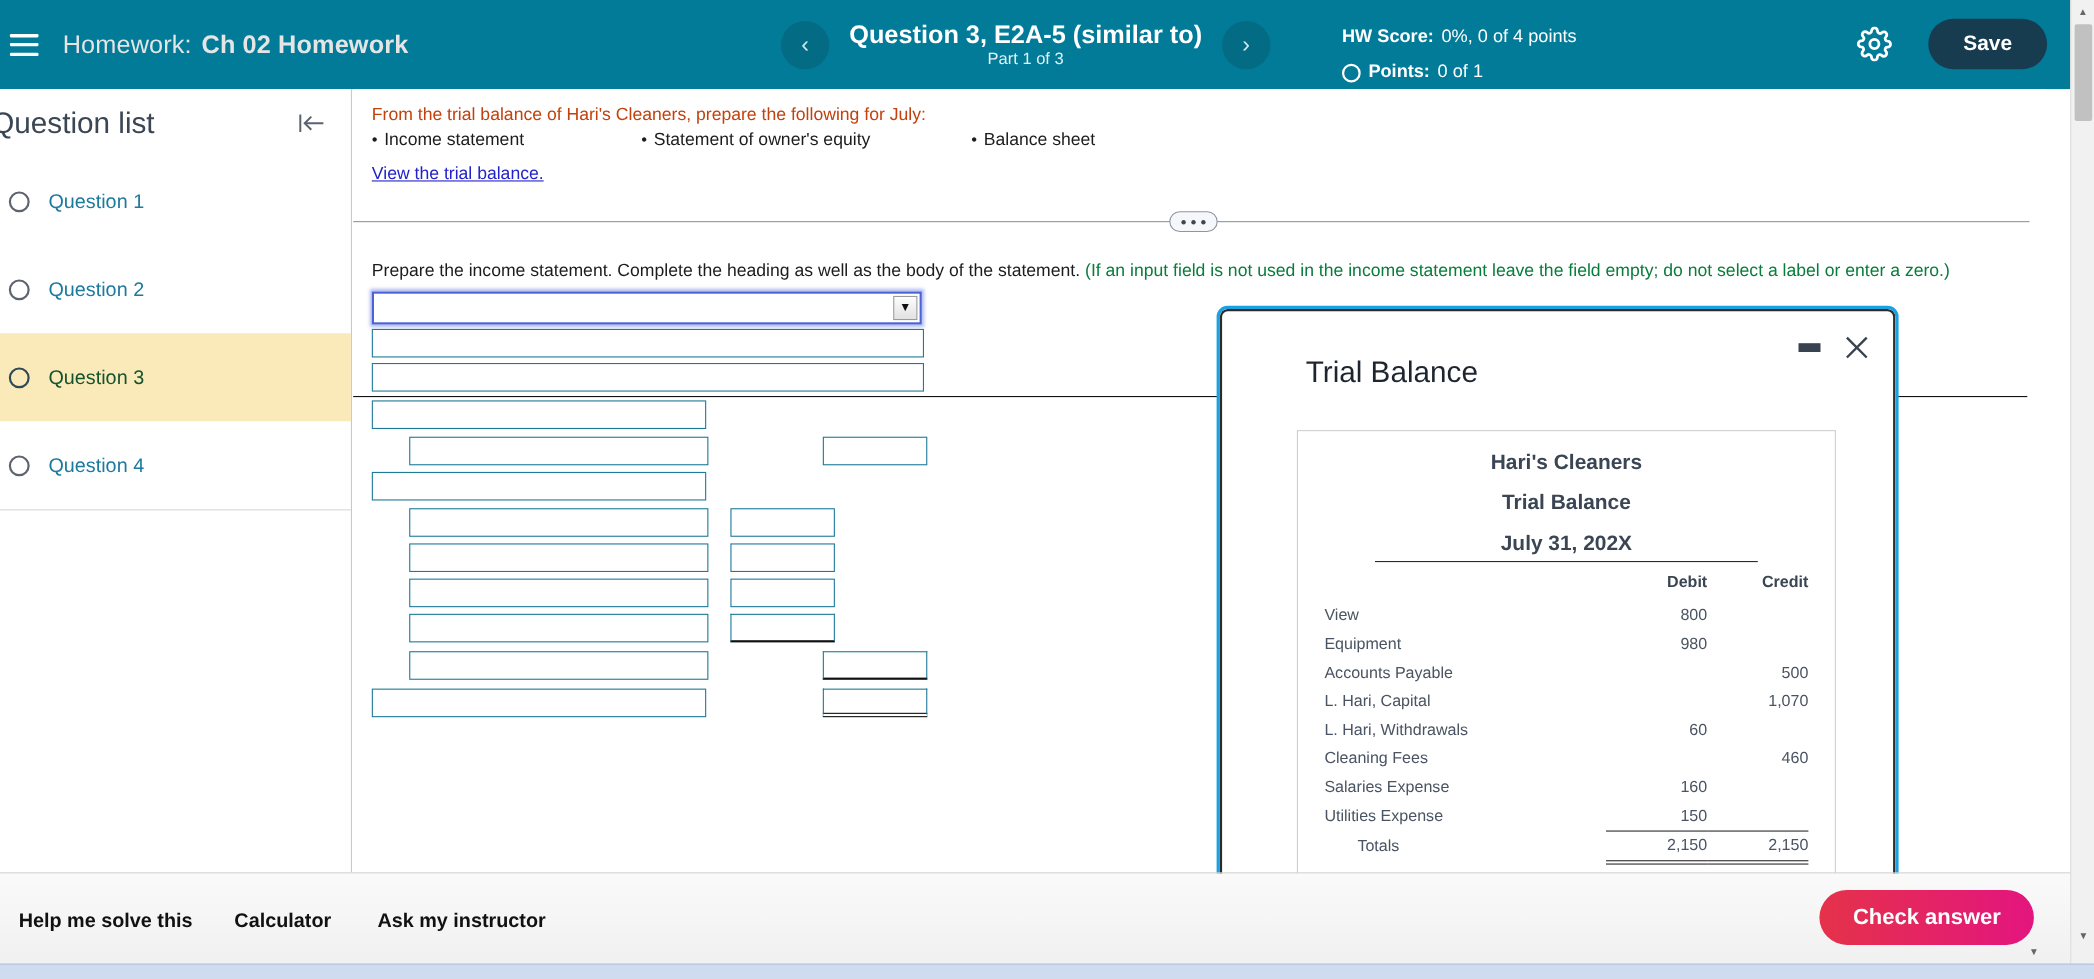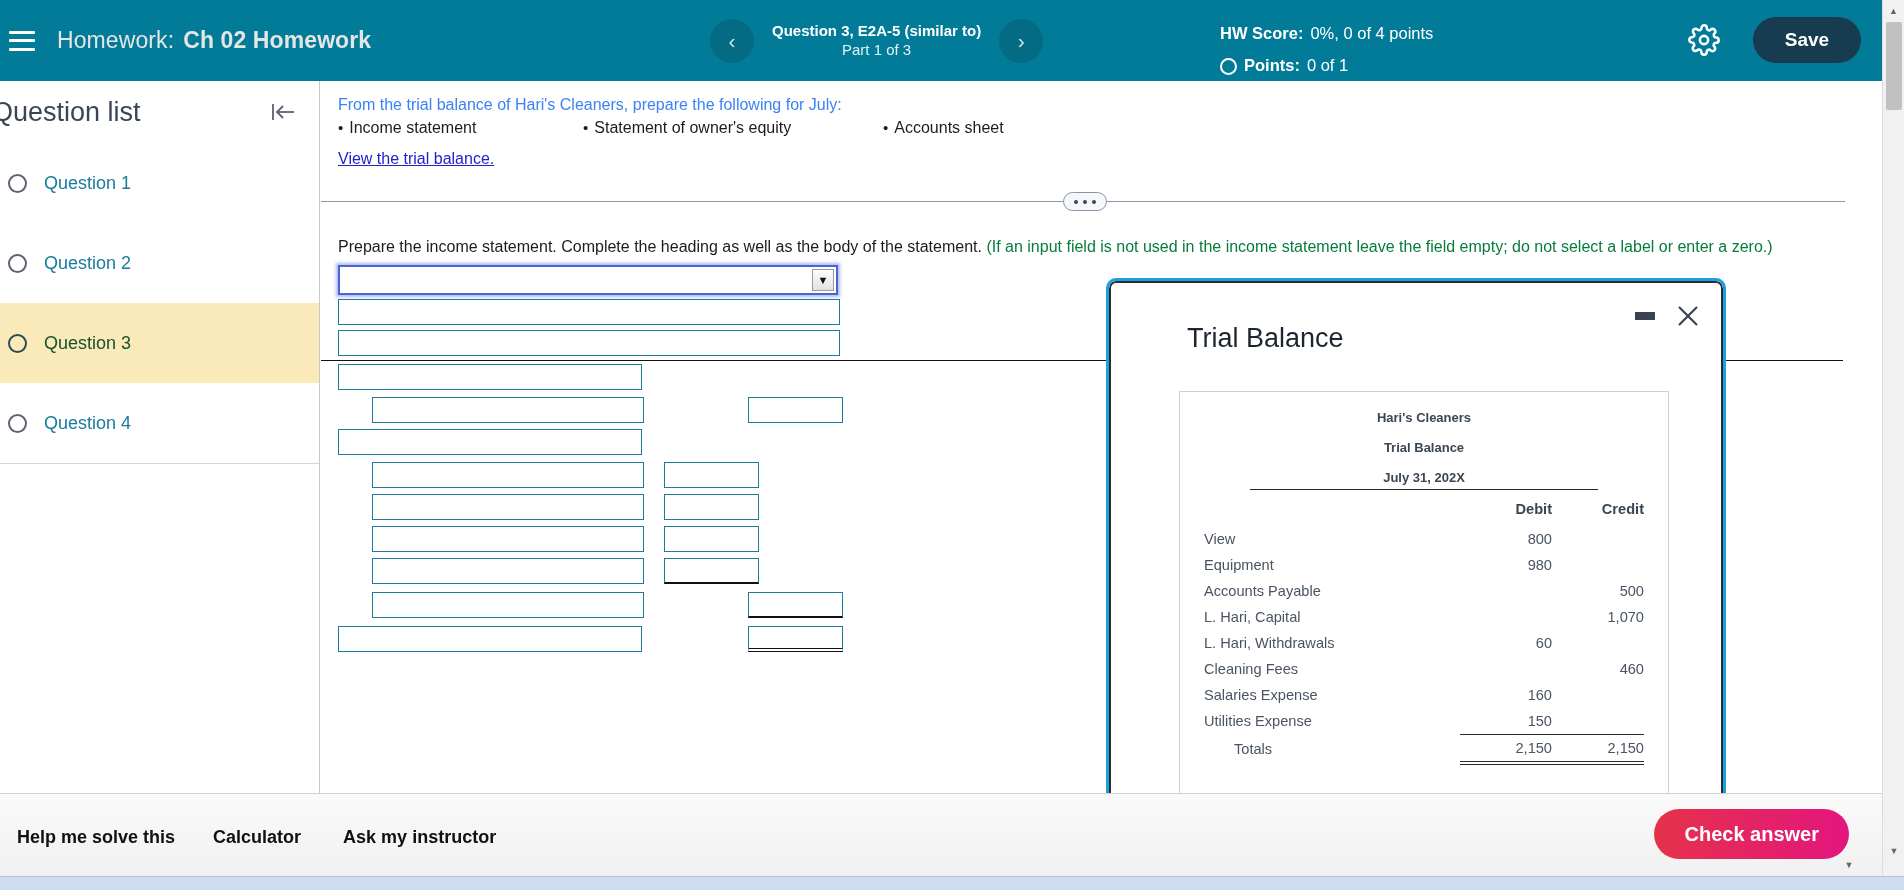--- a/index.html
+++ b/index.html
@@ -36,21 +36,21 @@
     display: flex; align-items: center; gap: 18px;
   }
   .navbtn {
     width: 44px; height: 44px; border-radius: 50%;
     background: #046b85; color: #cfe9f1;
     display: flex; align-items: center; justify-content: center;
     font-size: 21px; cursor: pointer; border: none;
     font-family: "Liberation Sans", sans-serif;
   }
   .qtitle { text-align: center; color: #fff; line-height: 1.22; }
-  .qtitle .main { font-size: 15px; font-weight: 700; white-space: nowrap; text-align: center; }
+  .qtitle .main { font-size: 23px; font-weight: 700; white-space: nowrap; text-align: center; }
   .qtitle .sub { font-size: 15px; font-weight: 400; color: #e3f1f6; }
 
   .score-box {
     position: absolute; left: 1220px; top: 18px;
     color: #ffffff; font-size: 16.5px; line-height: 1.55;
   }
   .score-box .row { display: flex; align-items: center; gap: 7px; white-space: nowrap; }
   .score-box b { font-weight: 700; }
   .score-circle {
     width: 17px; height: 17px; border: 2.3px solid #fff; border-radius: 50%;
@@ -96,21 +96,21 @@
   .q-item.active .q-label { color: #14532d; }
   .sb-rest { border-top: 1px solid #d6d6d6; }
 
   
   .content {
     position: absolute; left: 321px; top: 81px;
     width: 1540px; height: 712px; background: #fff;
     overflow: hidden;
   }
   .prompt { padding: 15px 0 0 17px; }
-  .prompt .l1 { font-size: 16px; color: #3b82f6; }
+  .prompt .l1 { font-size: 16px; color: #c2410c; }
   .bullets { display: flex; margin-top: 5px; font-size: 16px; color: #1c1c1c; }
   .bullets .b { display: flex; align-items: baseline; gap: 6px; }
   .bullets .b::before { content: "\2022"; font-size: 15px; }
   .bullets .b1 { width: 245px; }
   .bullets .b2 { width: 300px; }
   .view-link {
     display: inline-block; margin-top: 13px; font-size: 16px;
     color: #2222cc; text-decoration: underline; cursor: pointer;
   }
 
@@ -194,21 +194,21 @@
   .dlg-title {
     position: absolute; left: 78px; top: 42px;
     font-size: 27px; color: #1d2530; font-weight: 400;
   }
   .tb-card {
     position: absolute; left: 70px; top: 110px;
     width: 490px; height: 430px;
     border: 1px solid #cfcfcf; background: #fff;
     padding: 18px 24px 0 24px;
   }
-  .tb-h { text-align: center; font-size: 13px; font-weight: 700; color: #3b4654; margin-bottom: 15px; }
+  .tb-h { text-align: center; font-size: 19px; font-weight: 700; color: #3b4654; margin-bottom: 15px; }
   .tb-rule { border-top: 1.6px solid #2b2b2b; margin: 4px 46px 8px 46px; }
   table.tb { width: 100%; border-collapse: collapse; font-size: 14.6px; color: #4a5462; }
   table.tb th { font-weight: 700; color: #3b4654; font-size: 14.6px; padding: 3px 0 9px 0; }
   table.tb td { padding: 5px 0; }
   table.tb td.num, table.tb th.num { text-align: right; width: 92px; }
   table.tb tr.indent td.lbl { padding-left: 30px; }
   td.ul-single { border-bottom: 1.4px solid #2b2b2b; }
   td.dbl { border-bottom: 4px double #2b2b2b; }
 
   
@@ -311,21 +311,21 @@
     <div class="prompt">
       <div class="l1">From the trial balance of Hari's Cleaners, prepare the following for July:</div>
       <div class="bullets">
         <span class="b b1">
             <span>Income statement</span>
           </span>
         <span class="b b2">
             <span>Statement of owner's equity</span>
           </span>
         <span class="b">
-            <span>Accounts sheet</span>
+            <span>Balance sheet</span>
           </span>
       </div>
       <a class="view-link">View the trial balance.</a>
     </div>
 
     <div class="divider-wrap">
       <div class="line"></div>
       <div class="dots-handle">
         <i></i>
           <i></i>

